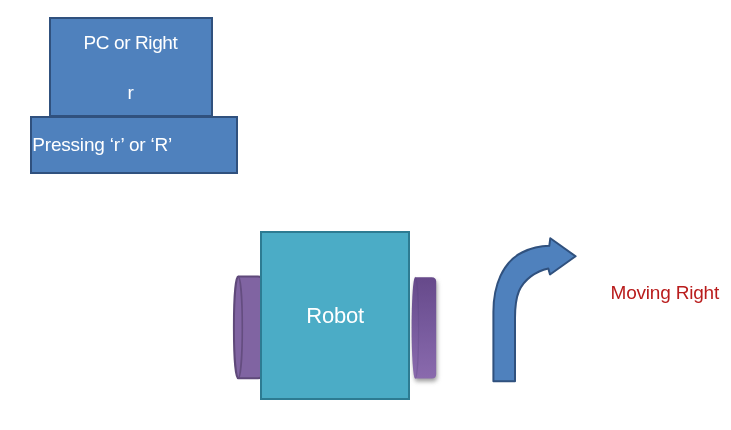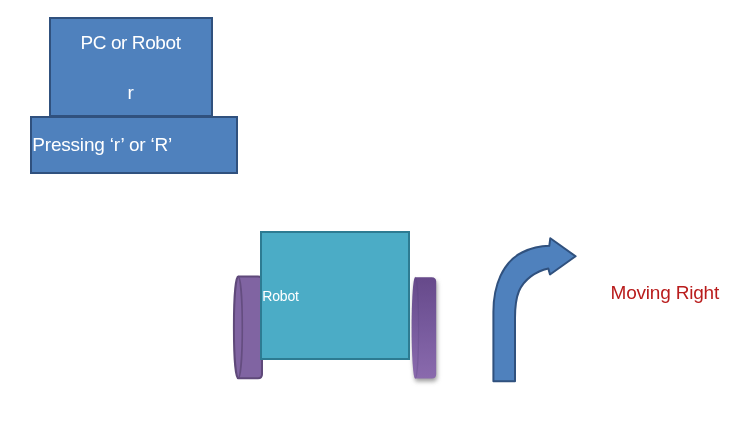--- a/index.html
+++ b/index.html
@@ -43,26 +43,26 @@
   .press-box {
     left: 30.3px; top: 116.4px;
     width: 207.6px; height: 57.8px;
     background: var(--blue-fill);
     border: 2px solid var(--blue-border);
     z-index: 2;
     display: flex; align-items: center; justify-content: flex-start;
   }
   .robot-box {
     left: 260.3px; top: 231.1px;
-    width: 149.8px; height: 129px;
+    width: 149.8px; height: 169px;
     background: var(--teal-fill);
     border: 2px solid var(--teal-border);
     z-index: 2;
-    display: flex; align-items: center; justify-content: flex-start;
-    font-size: 14px;
+    display: flex; align-items: center; justify-content: center;
+    font-size: 22px;
   }
   .caption {
     position: absolute;
     left: 610.5px; top: 282.5px;
     color: #b91c1c;
     font-size: 19px;
     letter-spacing: -0.2px;
     line-height: 19px;
     z-index: 1;
     white-space: nowrap;
@@ -105,21 +105,21 @@
              L 575.6 256.3
              L 550 274.5
              L 548.3 268.4
              C 536 271 524 279.5 519 291
              C 516.3 297.5 515 307 515 318
              L 515 381.3
              Z" fill="var(--blue-fill)" stroke="var(--blue-border)" stroke-width="2" stroke-linejoin="round"></path>
   </svg>
 
   <div class="box pc-box">
-    <div>PC or Robot</div>
+    <div>PC or Right</div>
     <div>&nbsp;</div>
     <div>r</div>
   </div>
 
   <div class="box press-box">
     <span>Pressing ‘r’ or ‘R’</span>
   </div>
 
   <div class="box robot-box">
     <span>Robot</span>

